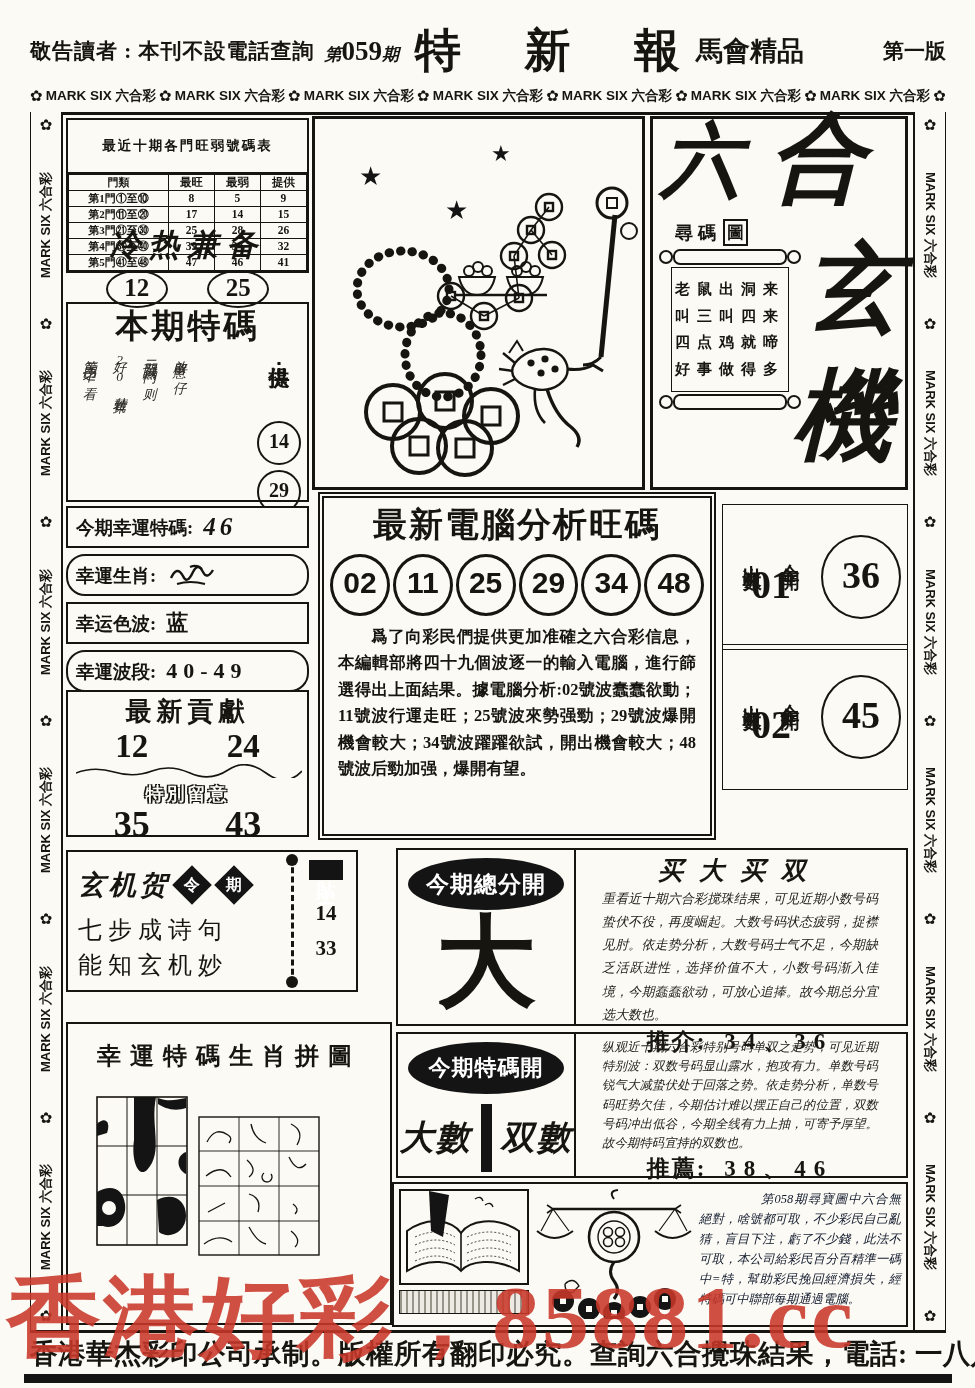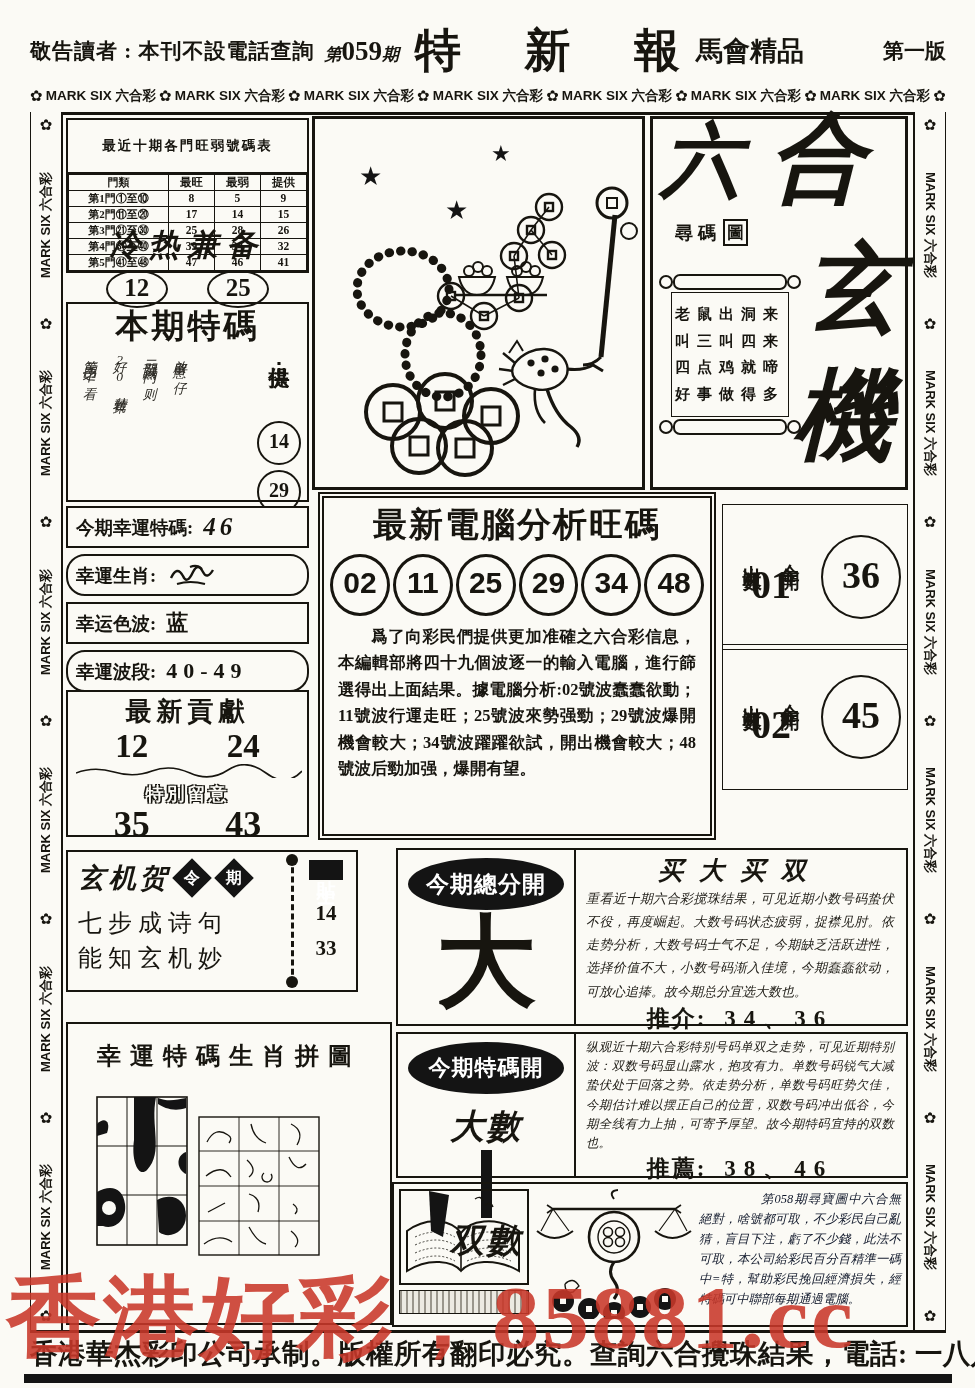--- a/index.html
+++ b/index.html
@@ -70,21 +70,21 @@
 
   
   .contrib{left:66px;top:690px;width:243px;height:147px;border:2.5px solid #17150f;box-sizing:border-box;
            padding:2px 8px;text-align:center;}
   .contrib .tt{font-size:26px;font-weight:900;letter-spacing:5px;}
   .contrib .nrow{display:flex;justify-content:space-around;font-size:33px;font-weight:600;line-height:1.05;}
   .outline-t{font-size:18px;font-weight:900;letter-spacing:3px;color:#fbfaf5;
      text-shadow:-1.4px -1.4px 0 #17150f,1.4px -1.4px 0 #17150f,-1.4px 1.4px 0 #17150f,1.4px 1.4px 0 #17150f;}
 
   
-  .myst{left:66px;top:850px;width:292px;height:142px;border:2px solid #17150f;box-sizing:border-box;padding:8px 10px;}
+  .myst{left:66px;top:850px;width:292px;height:142px;border:2px solid #17150f;box-sizing:border-box;padding:15px 10px;}
   .myst .trow{display:flex;align-items:center;}
   .myst .tt{font-size:27px;font-weight:900;font-style:italic;letter-spacing:4px;white-space:nowrap;}
   .diamond{width:28px;height:28px;background:#141414;transform:rotate(45deg);display:flex;
            align-items:center;justify-content:center;margin:2px 7px;flex:none;}
   .diamond>span{transform:rotate(-45deg);color:#fff;font-weight:700;font-size:16px;}
   .poem{margin-top:10px;font-size:24px;letter-spacing:6px;line-height:1.45;white-space:nowrap;}
   .dashline{position:absolute;right:62px;top:6px;bottom:6px;border-left:3.5px dashed #17150f;}
   .dashline:before,.dashline:after{content:"";position:absolute;left:-8px;width:12px;height:12px;
            border-radius:50%;background:#17150f;}
   .dashline:before{top:-4px;} .dashline:after{bottom:-4px;}
@@ -120,39 +120,39 @@
   .freq .count{font-size:40px;font-weight:700;line-height:1;margin-top:4px;}
   .ball{width:80px;height:80px;border:2px solid #17150f;border-radius:50%;font-size:38px;font-weight:700;
         line-height:76px;text-align:center;margin-left:8px;}
 
   
   .hexa{left:650px;top:116px;width:258px;height:374px;border:3.5px solid #17150f;box-sizing:border-box;}
   .bigch{position:absolute;font-weight:900;line-height:1;font-style:italic;}
   .maplab{position:absolute;left:22px;top:100px;display:flex;align-items:center;font-weight:900;}
   .maplab .a{font-size:18px;letter-spacing:5px;}
   .maplab .b{font-size:17px;border:2px solid #17150f;padding:0 2px;margin-left:2px;}
-  .scroll{position:absolute;left:6px;top:130px;width:142px;margin-top:25px;}
+  .scroll{position:absolute;left:6px;top:130px;width:142px;}
   .rod{display:flex;align-items:center;}
   .rod .knob{width:10px;height:10px;border:2px solid #17150f;border-radius:50%;flex:none;}
   .rod .bar{flex:1;height:12px;border:2px solid #17150f;border-radius:7px;}
   .spanel{margin:2px 12px;border:1.5px solid #17150f;padding:8px 2px;text-align:center;}
   .srow{font-size:15px;font-weight:700;letter-spacing:7px;line-height:1.78;white-space:nowrap;}
 
   
   .osec{border:2.5px solid #17150f;box-sizing:border-box;}
   .osec .lcell{position:absolute;left:0;top:0;bottom:0;width:176px;border-right:2.5px solid #17150f;
         text-align:center;}
   .badge{margin:8px auto 0;width:156px;height:52px;background:#141414;color:#fff;border-radius:50%;
         display:flex;align-items:center;justify-content:center;font-size:23px;font-weight:700;letter-spacing:1px;text-align:right;}
   .bigchar{font-size:100px;font-weight:900;line-height:1.05;}
-  .osec .rcell{position:absolute;left:176px;right:0;top:0;bottom:0;padding:4px 12px;}
+  .osec .rcell{position:absolute;left:176px;right:0;top:0;bottom:0;padding:4px 28px;}
   .headline{font-size:25px;font-weight:700;font-style:italic;letter-spacing:16px;text-align:center;white-space:nowrap;}
   .hand{font-style:italic;color:#24221c;text-align:justify;}
   .picks{text-align:center;font-size:23px;font-weight:700;letter-spacing:2px;}
-  .optrow{display:flex;align-items:center;justify-content:center;margin-top:10px;flex-direction:column;}
+  .optrow{display:flex;align-items:center;justify-content:center;margin-top:10px;}
   .optrow .opt{font-size:34px;font-weight:900;font-style:italic;letter-spacing:2px;}
   .optbar{width:11px;height:68px;background:#141414;margin:0 9px;}
 
   
   .treas{left:392px;top:1182px;width:516px;height:145px;border:2.5px solid #17150f;box-sizing:border-box;
          display:flex;padding:5px;gap:6px;}
   .bookcol{width:130px;flex:none;}
   .bookbox{border:2px solid #17150f;height:92px;}
   .barstrip{height:22px;border:1.5px solid #17150f;margin-top:5px;
      background:repeating-linear-gradient(90deg,#9a968c 0 2px,#eceae2 2px 6px);}

